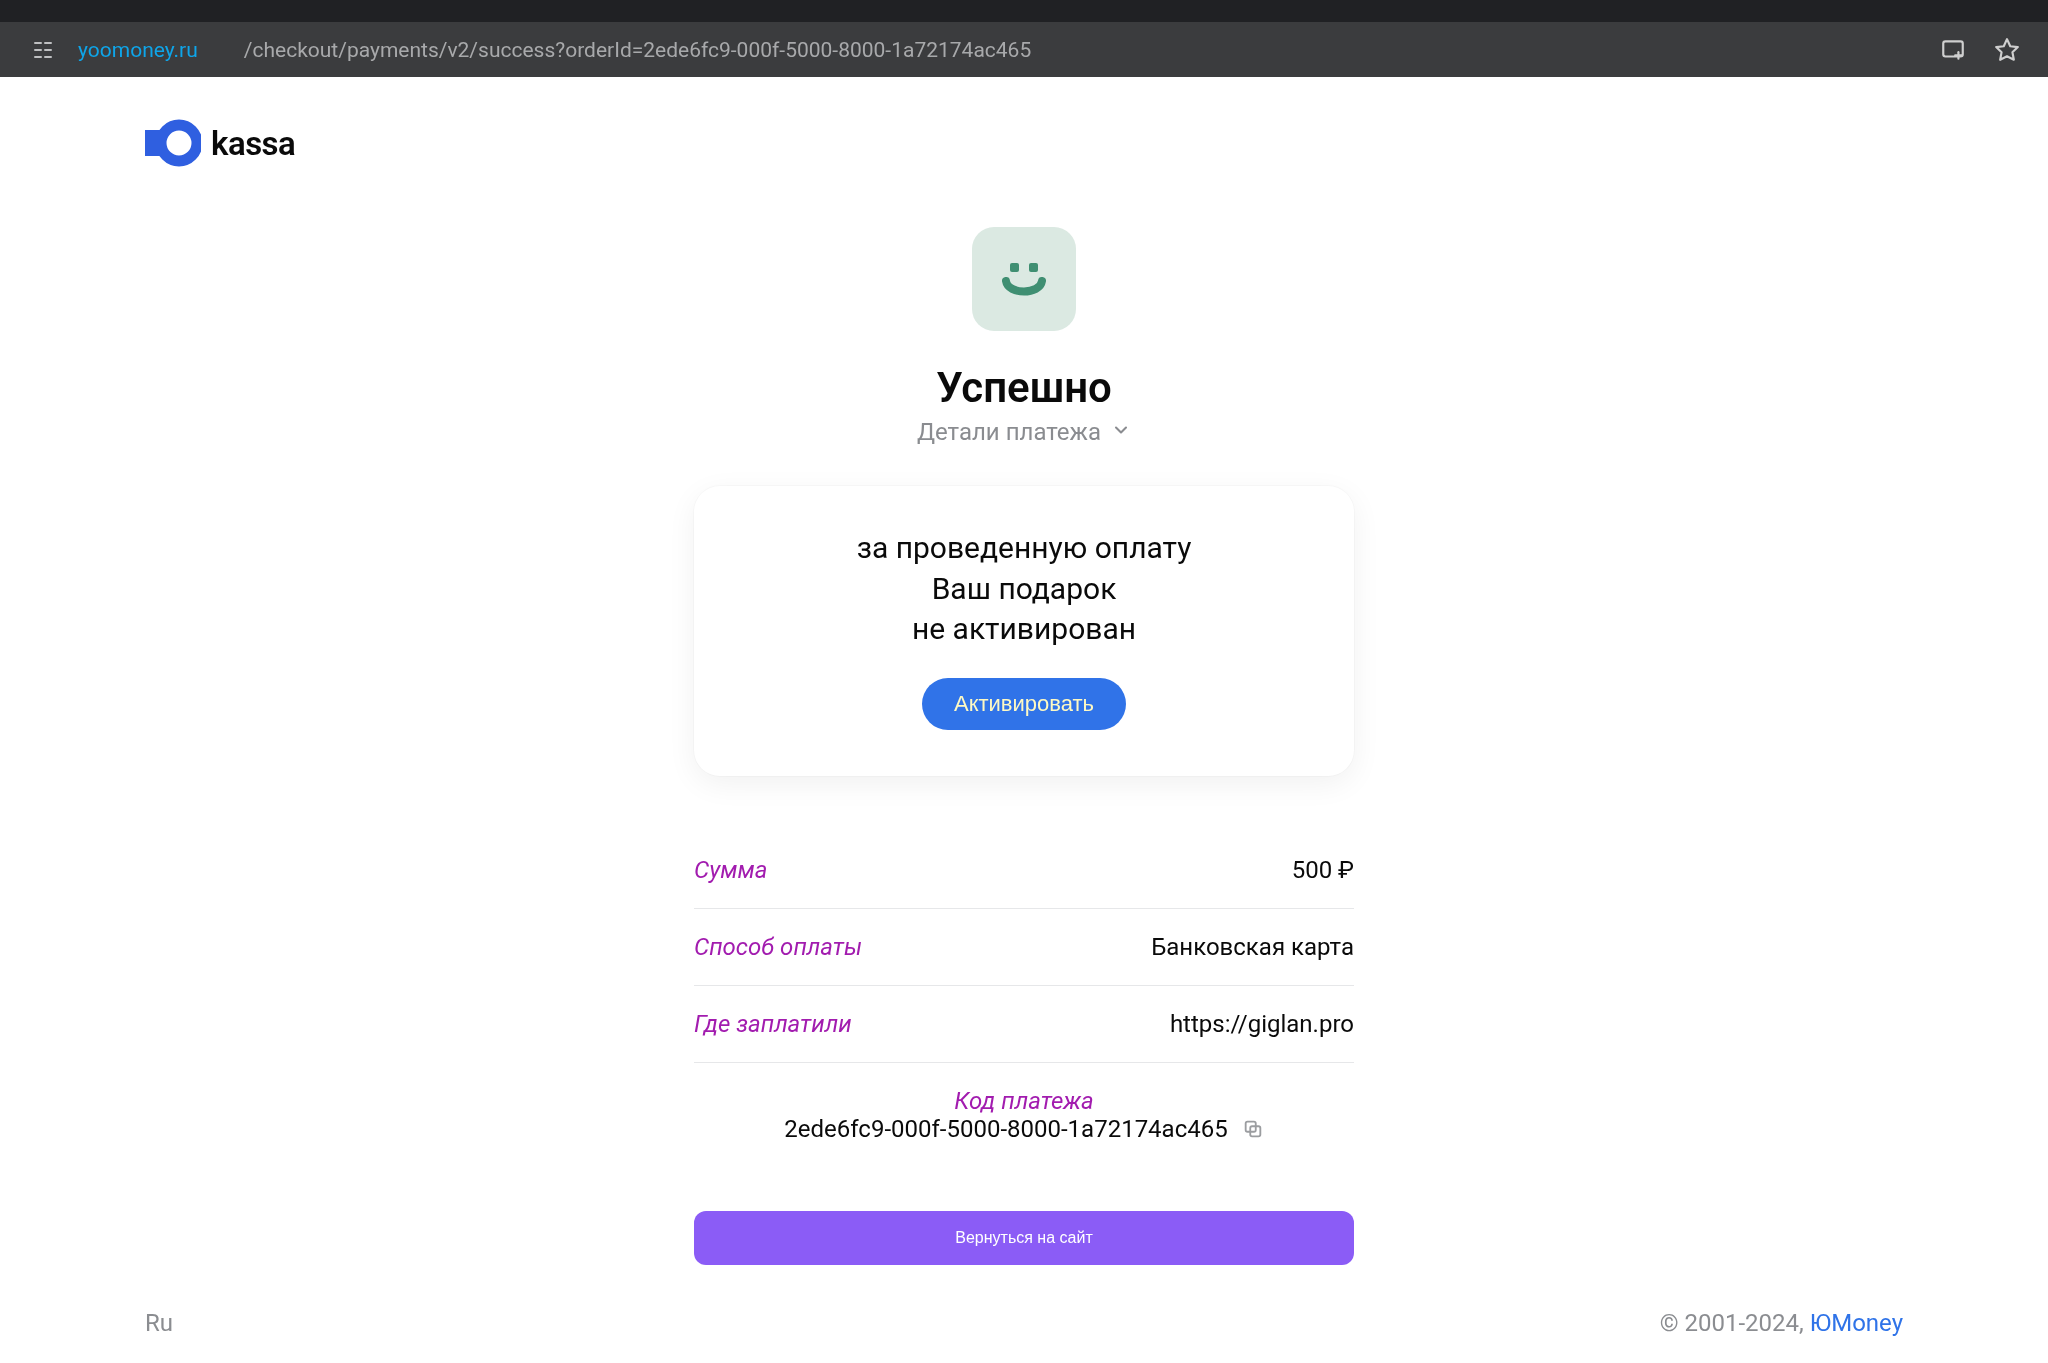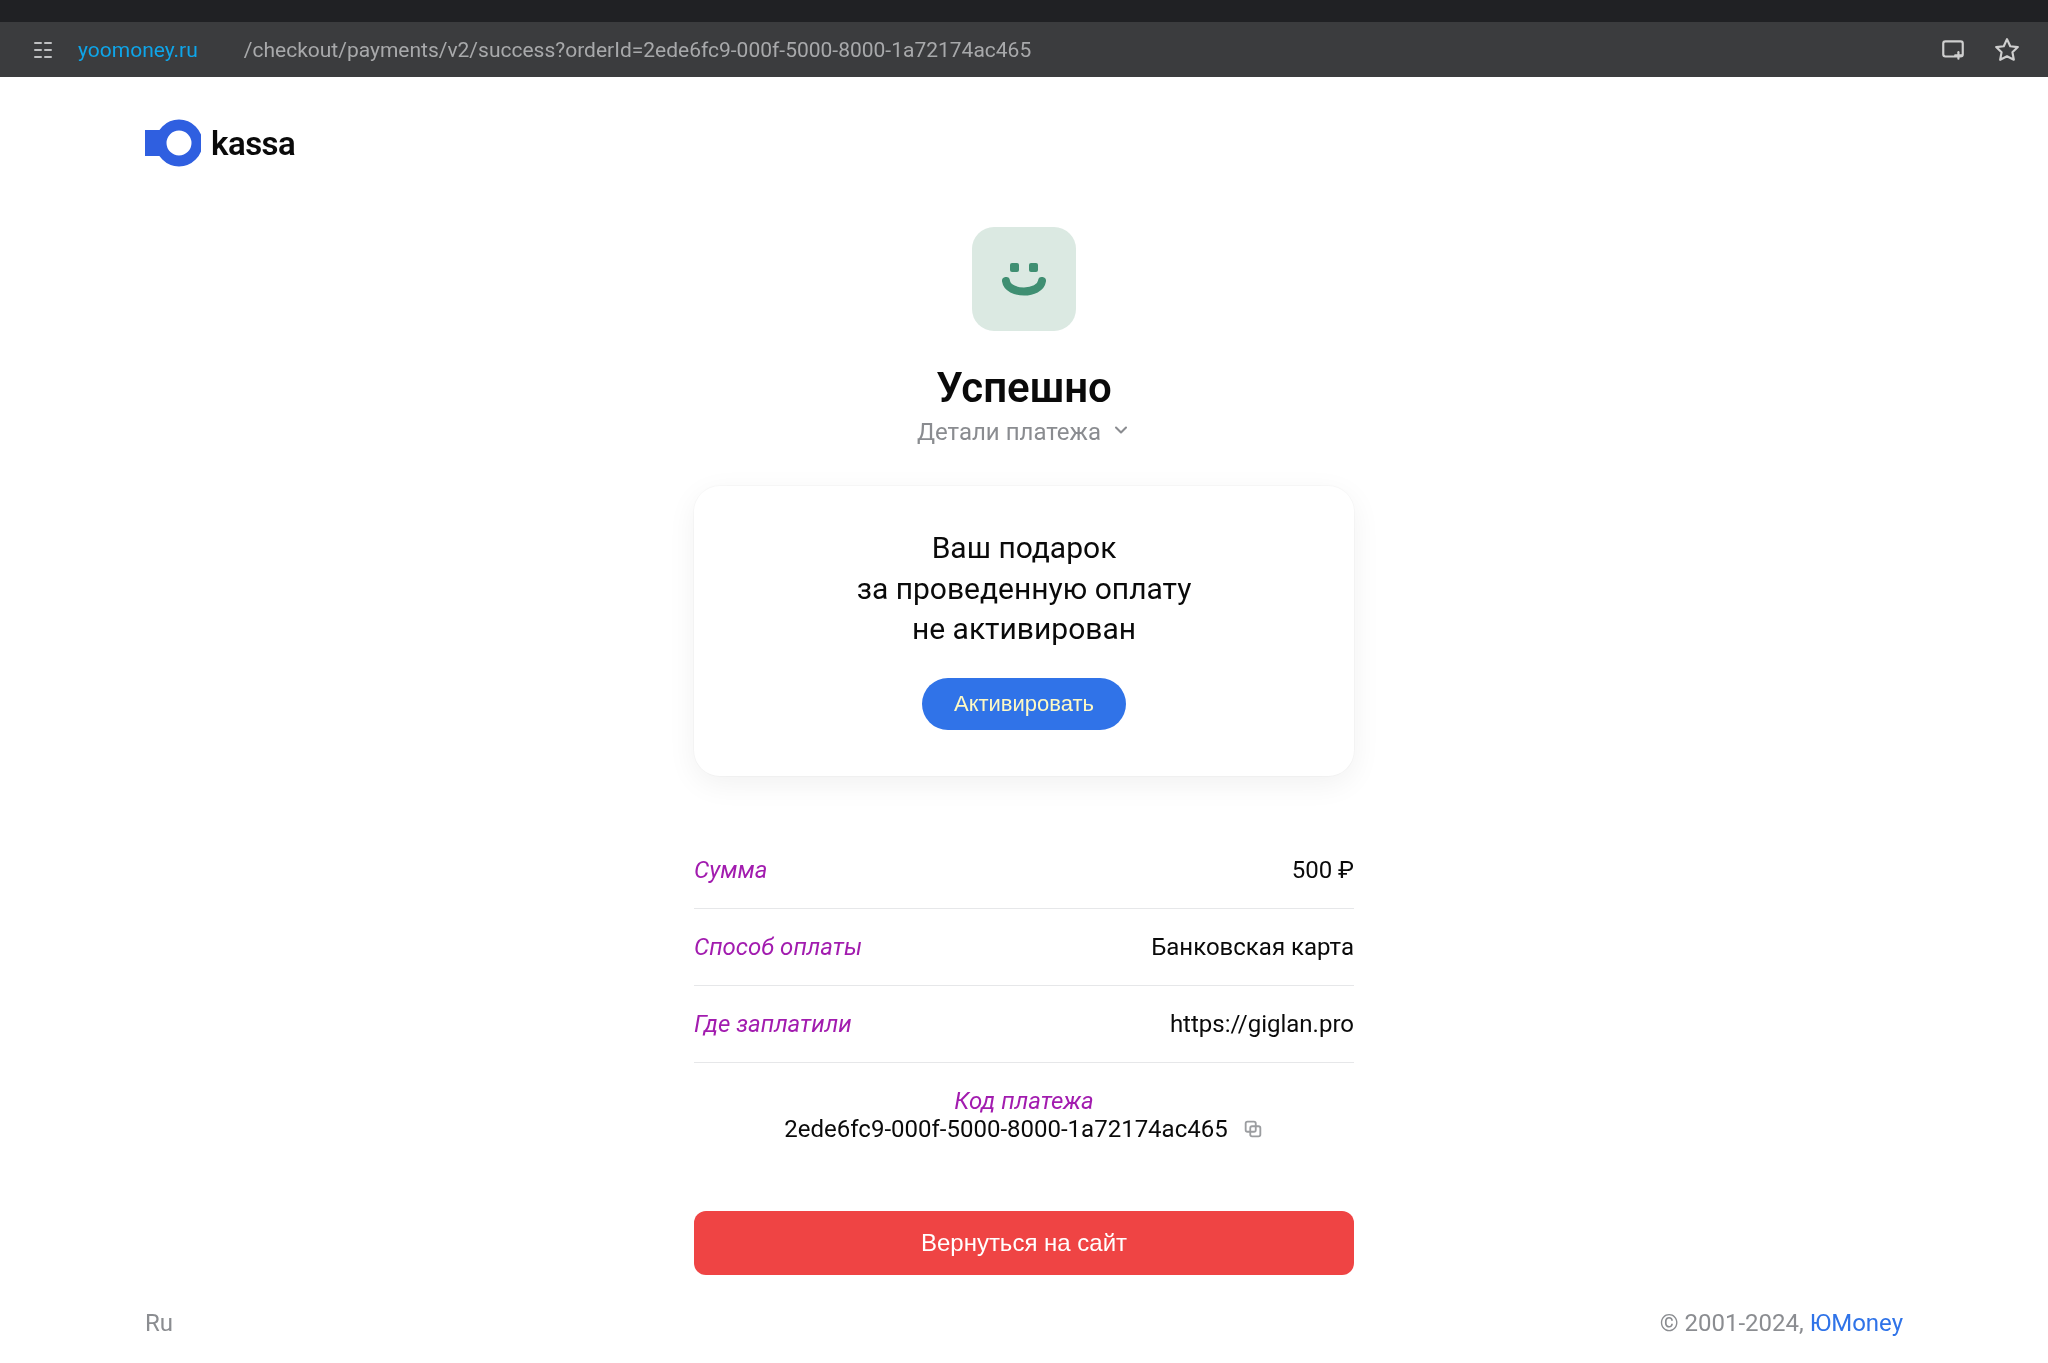--- a/index.html
+++ b/index.html
@@ -128,23 +128,23 @@
     font-size: 24px;
   }
   .row:last-child { border-bottom: none; flex-direction: column; }
   .row .label { color: #a21caf; font-style: italic; }
   .row .value { color: #0a0a0a; display:flex; align-items:center; gap:14px; }
   .copy-icon { cursor:pointer; color:#9b9da0; display:flex; }
 
   .return-btn {
     margin-top: 44px;
     width: 100%;
-    background: #ef4444;
+    background: #8b5cf6;
     color: #fff;
-    font-size: 24px;
+    font-size: 16px;
     padding: 18px 0;
     border: none;
     border-radius: 12px;
     cursor: pointer;
   }
 
   .footer {
     position: absolute;
     left: 0; right: 0;
     bottom: 26px;
@@ -216,22 +216,22 @@
       <span>Детали платежа</span>
       <span>
         <svg width="20" height="20" viewBox="0 0 24 24" fill="none" stroke="#8a8c90" stroke-width="2.5" stroke-linecap="round" stroke-linejoin="round">
             <polyline points="6 9 12 15 18 9"></polyline>
           </svg>
       </span>
     </div>
 
     <div class="gift-card">
       <div class="gift-text">
+        <div>за проведенную оплату</div>
         <div>Ваш подарок</div>
-        <div>за проведенную оплату</div>
         <div>не активирован</div>
       </div>
       <button class="activate-btn">Активировать</button>
     </div>
 
     <div class="rows">
       <div class="row">
         <span class="label">Сумма</span>
         <span class="value">500 ₽</span>
       </div>

